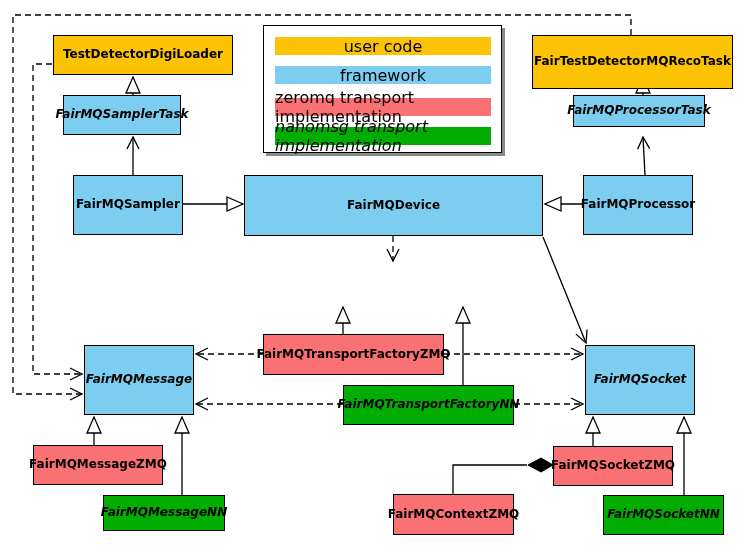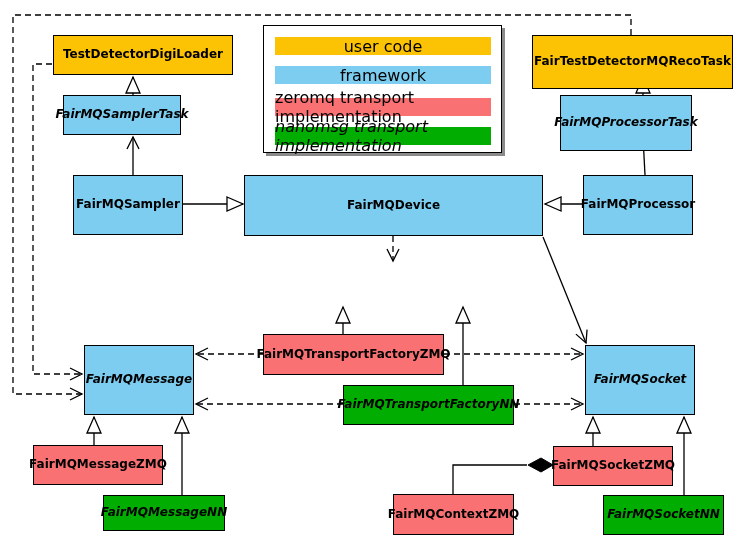--- a/index.html
+++ b/index.html
@@ -99,21 +99,21 @@
       <span>nanomsg transport implementation</span>
     </div>
   </div>
 
   <div class="node user-code" style="left:53px;top:35px;width:180px;height:40px">TestDetectorDigiLoader</div>
 
   <div class="node user-code" style="left:532px;top:35px;width:201px;height:54px">FairTestDetectorMQRecoTask</div>
 
   <div class="node framework abstract" style="left:63px;top:95px;width:118px;height:40px">FairMQSamplerTask</div>
 
-  <div class="node framework abstract" style="left:560px;top:95px;width:132px;height:56px">FairMQProcessorTask</div>
+  <div class="node framework abstract" style="left:573px;top:95px;width:132px;height:32px">FairMQProcessorTask</div>
 
   <div class="node framework" style="left:73px;top:175px;width:110px;height:60px">FairMQSampler</div>
 
   <div class="node framework" style="left:244px;top:175px;width:299px;height:61px">FairMQDevice</div>
 
   <div class="node framework" style="left:583px;top:175px;width:110px;height:60px">FairMQProcessor</div>
 
 
   <div class="node zeromq" style="left:263px;top:334px;width:181px;height:41px">FairMQTransportFactoryZMQ</div>
 

